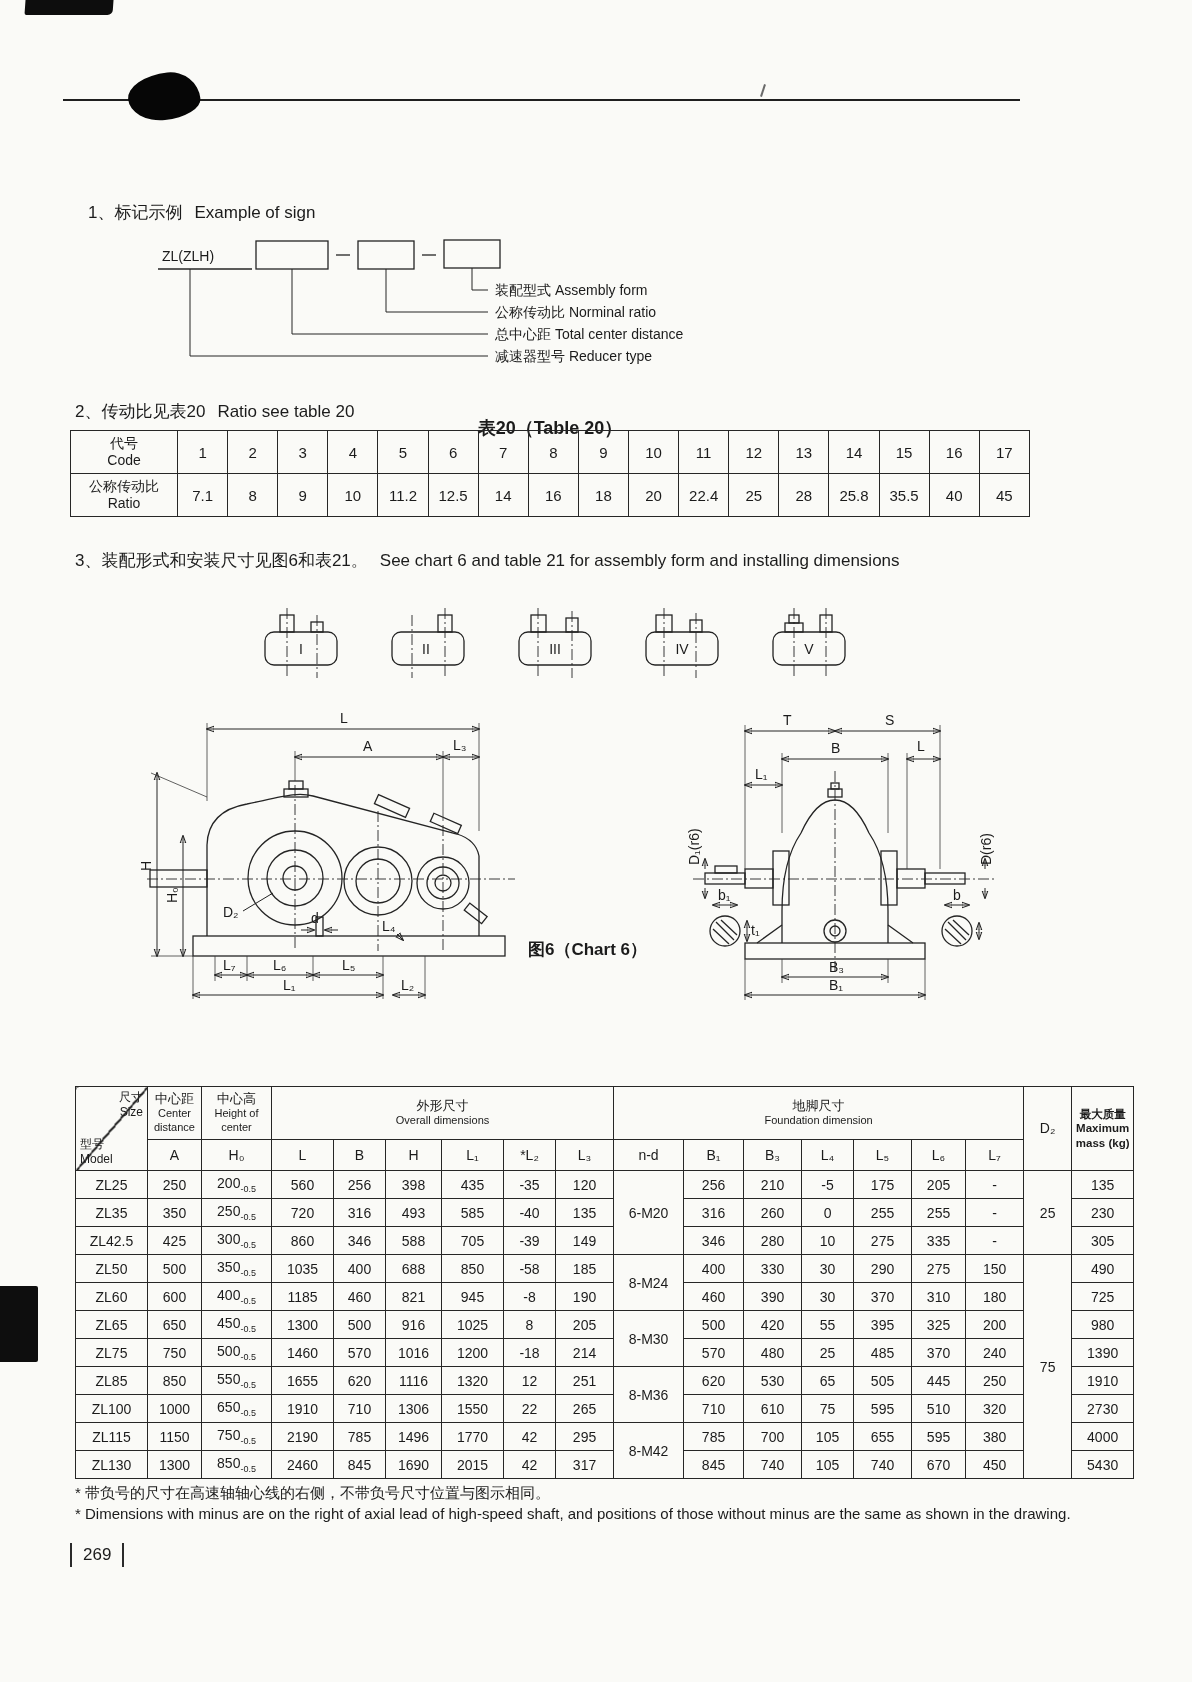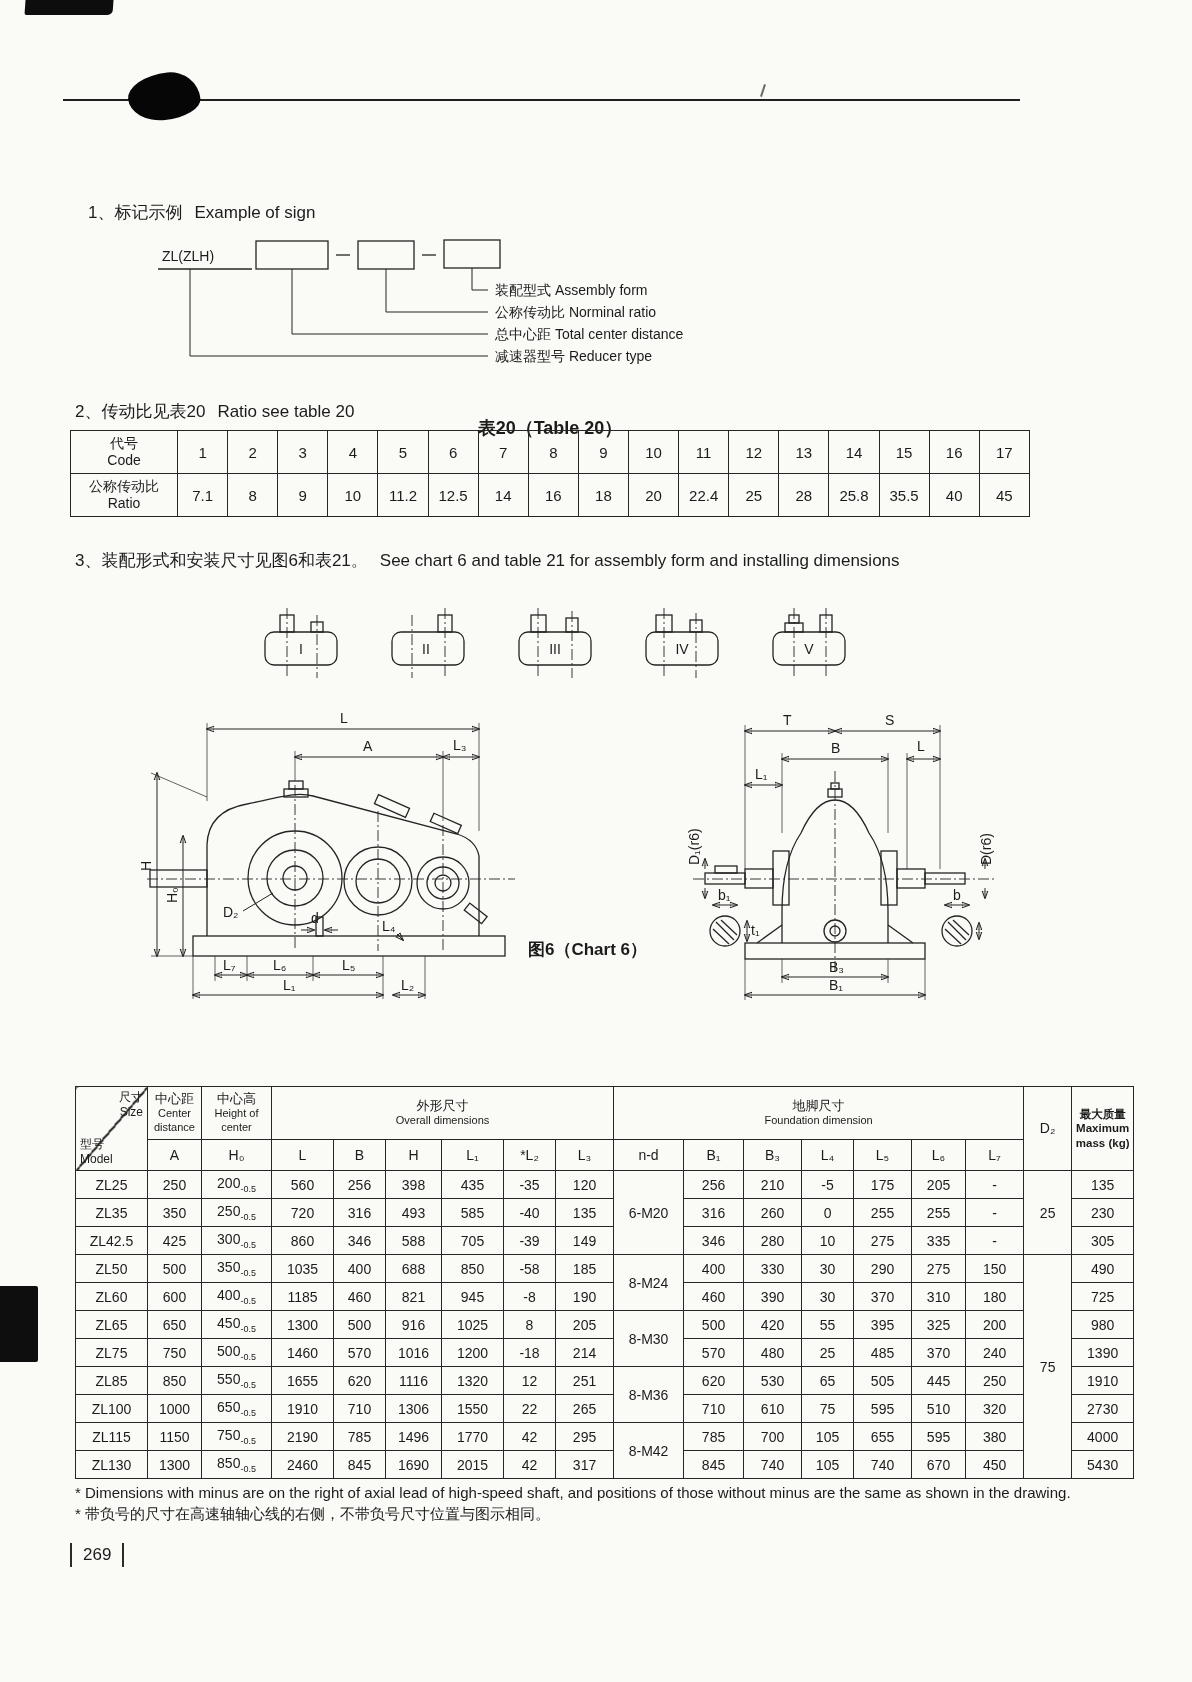--- a/index.html
+++ b/index.html
@@ -628,22 +628,22 @@
             <td>740</td>
             <td>670</td>
             <td>450</td>
             <td>5430</td>
           </tr>
         </tbody>
     </table>
   </div>
 
   <div class="abs footnotes">
+    <div>* 带负号的尺寸在高速轴轴心线的右侧，不带负号尺寸位置与图示相同。</div>
     <div>* Dimensions with minus are on the right of axial lead of high-speed shaft, and positions of those without minus are the same as shown in the drawing.</div>
-    <div>* 带负号的尺寸在高速轴轴心线的右侧，不带负号尺寸位置与图示相同。</div>
   </div>
 
   <div class="abs pageno">
     <span class="bar"></span>
     <span class="num">269</span>
     <span class="bar"></span>
   </div>
 
   <div class="abs series-tab"></div>
 

